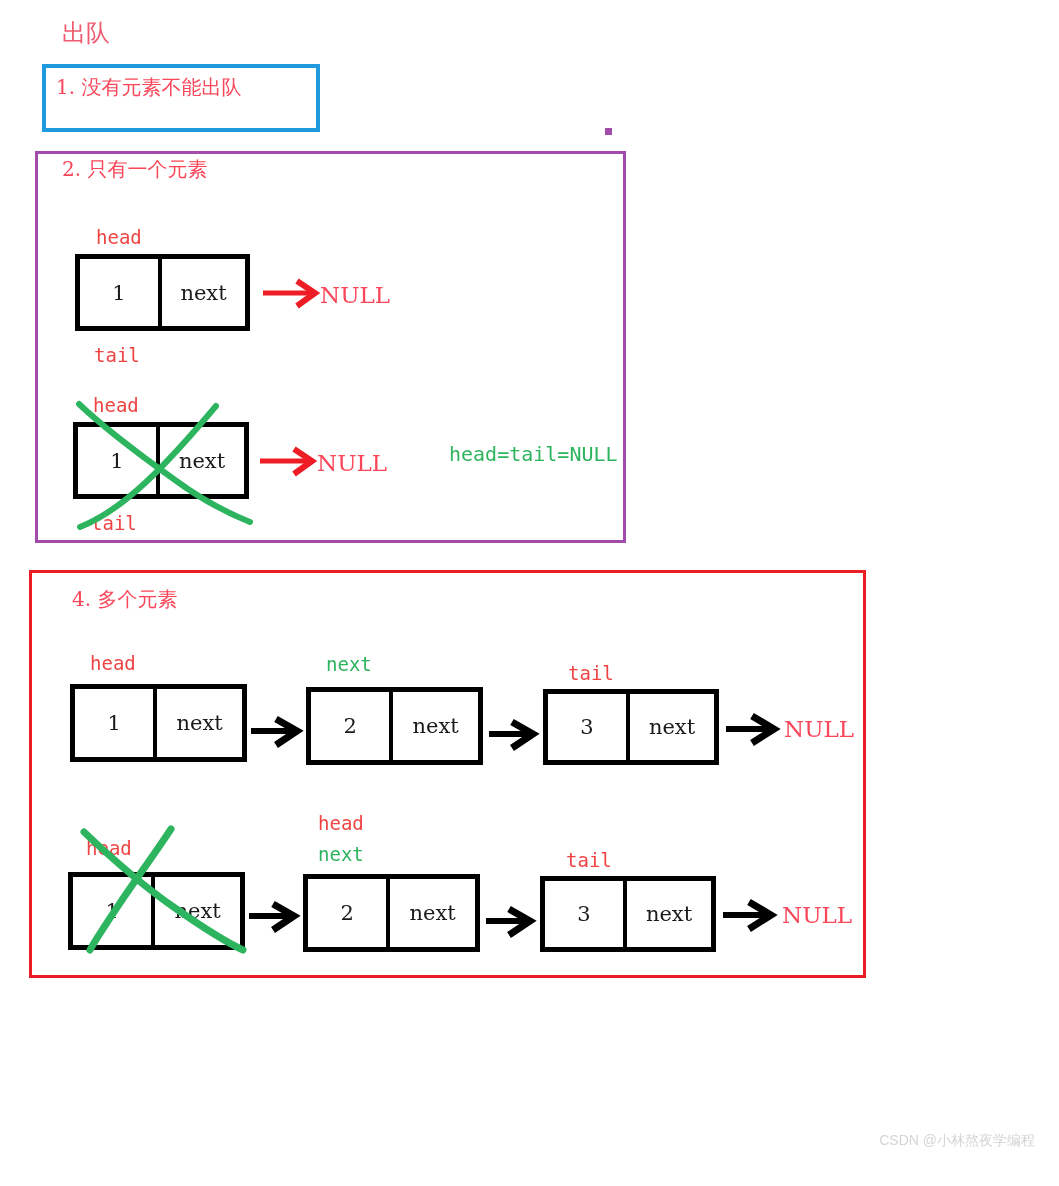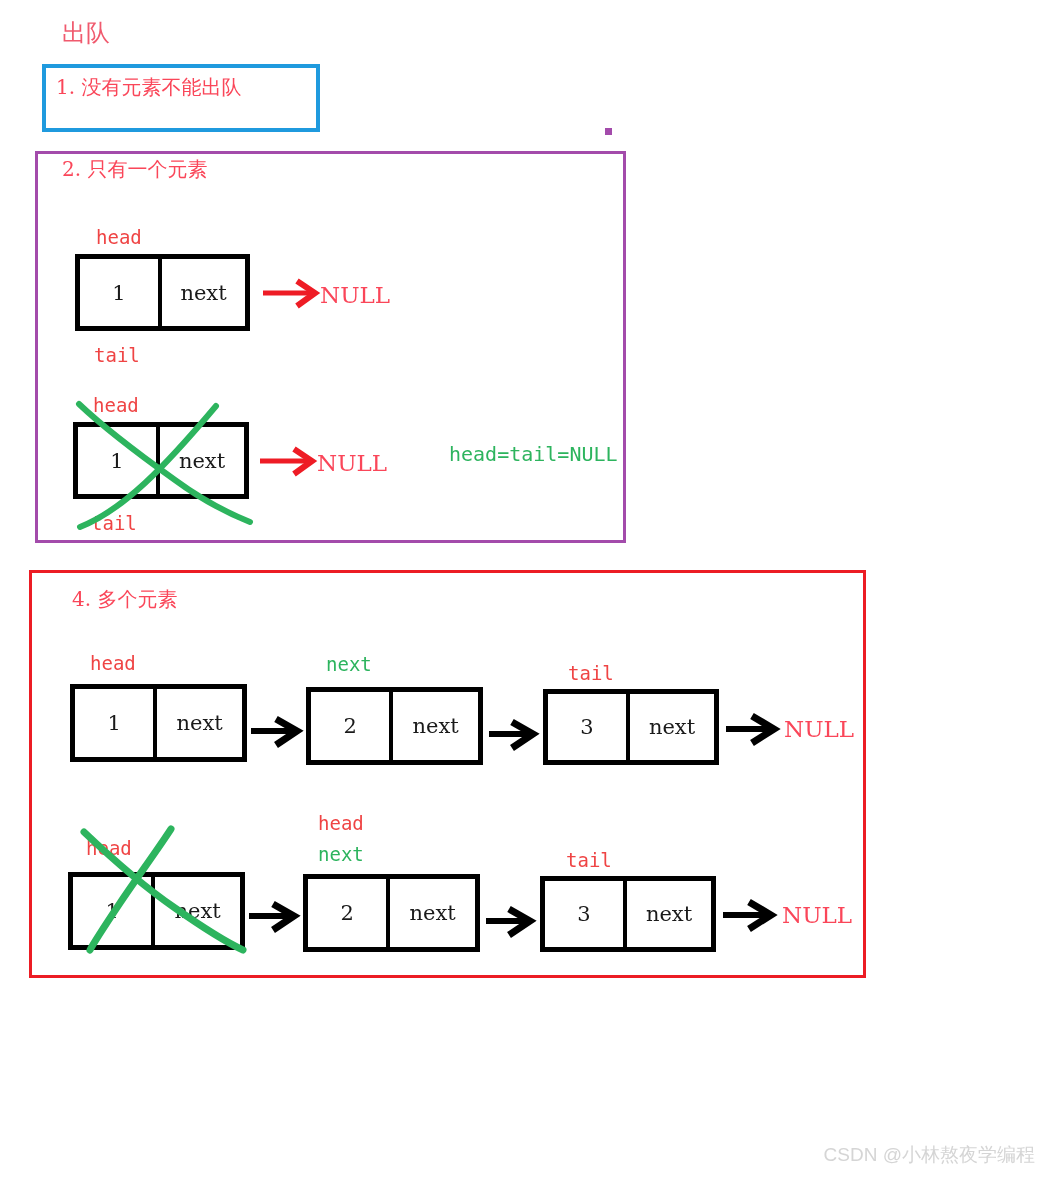--- a/index.html
+++ b/index.html
@@ -131,22 +131,22 @@
     position: absolute;
     left: 0; top: 0;
     width: 1059px;
     height: 1186px;
     pointer-events: none;
   }
 
   .watermark {
     position: absolute;
     right: 24px;
-    bottom: 18px;
-    font-size: 19px;
+    bottom: 36px;
+    font-size: 14px;
     color: #d5d5d5;
     font-family: "Liberation Sans", sans-serif;
     white-space: nowrap;
   }
 </style>
 </head>
 <body>
 
 <div class="canvas">
 

